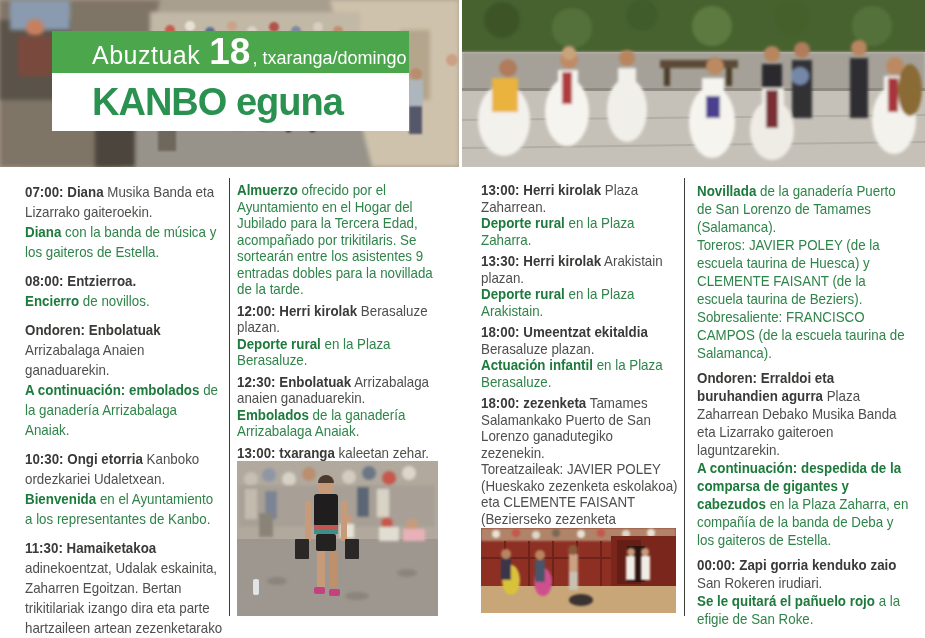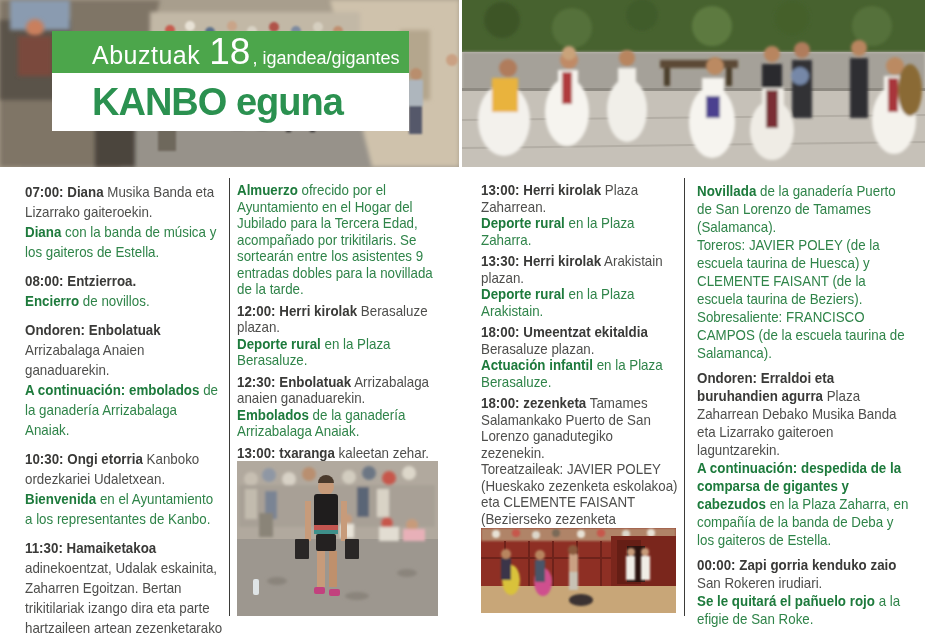--- a/index.html
+++ b/index.html
@@ -11,21 +11,21 @@
   .photo svg{display:block;width:100%;height:100%;}
   .photo-left{left:0;top:0;width:459px;height:167px;}
   .photo-right{left:462px;top:0;width:463px;height:167px;}
   .photo-kirolak{left:237px;top:461px;width:201px;height:155px;}
   .photo-bullring{left:481px;top:528px;width:195px;height:85px;}
 
   
   .banner-green{position:absolute;left:52px;top:31px;width:357px;height:48px;background:#4ca64b;
     display:flex;align-items:baseline;padding-left:40px;box-sizing:border-box;color:#ffffff;z-index:5;}
   .b-pre{font-size:25px;letter-spacing:.5px;}
-  .b-num{font-size:37px;font-weight:normal;margin-left:9px;}
+  .b-num{font-size:37px;font-weight:bold;margin-left:9px;}
   .b-suf{font-size:18px;margin-left:2px;}
   .banner-white{position:absolute;left:52px;top:73px;width:357px;height:58px;background:#ffffff;
     display:flex;align-items:center;padding-left:40px;box-sizing:border-box;z-index:5;}
   .title{font-size:38px;font-weight:bold;color:#2b9150;letter-spacing:-1px;}
 
   
   .col{position:absolute;top:182px;transform:scaleX(.92);transform-origin:0 0;font-size:14.5px;}
   .c1{left:25px;width:216px;--lh:20px;--mb:9px;}
   .c2{left:237px;width:223px;--lh:16.5px;--mb:5px;}
   .c3{left:481px;width:215px;--lh:16.5px;--mb:5px;}
@@ -162,21 +162,21 @@
           <rect x="426" y="78" width="10" height="34" fill="#a8353b"></rect>
           <circle cx="433" cy="66" r="9" fill="#bb8a62"></circle>
         <ellipse cx="448" cy="90" rx="12" ry="26" fill="#8a6b35"></ellipse>
       </g>
     </svg>
   </div>
 
   <div class="banner-green">
     <span class="b-pre">Abuztuak</span>
     <span class="b-num">18</span>
-    <span class="b-suf">, igandea/gigantes</span>
+    <span class="b-suf">, txaranga/domingo</span>
   </div>
 
   <div class="banner-white">
     <span class="title">KANBO eguna</span>
   </div>
 
   <div class="col c1">
       <div class="entry">
         <div class="para"><span class="r-tb">07:00: Diana</span><span class="r-t"> Musika Banda eta Lizarrako gaiteroekin.</span></div>
         <div class="para"><span class="r-gb">Diana</span><span class="r-g"> con la banda de música y los gaiteros de Estella.</span></div>

